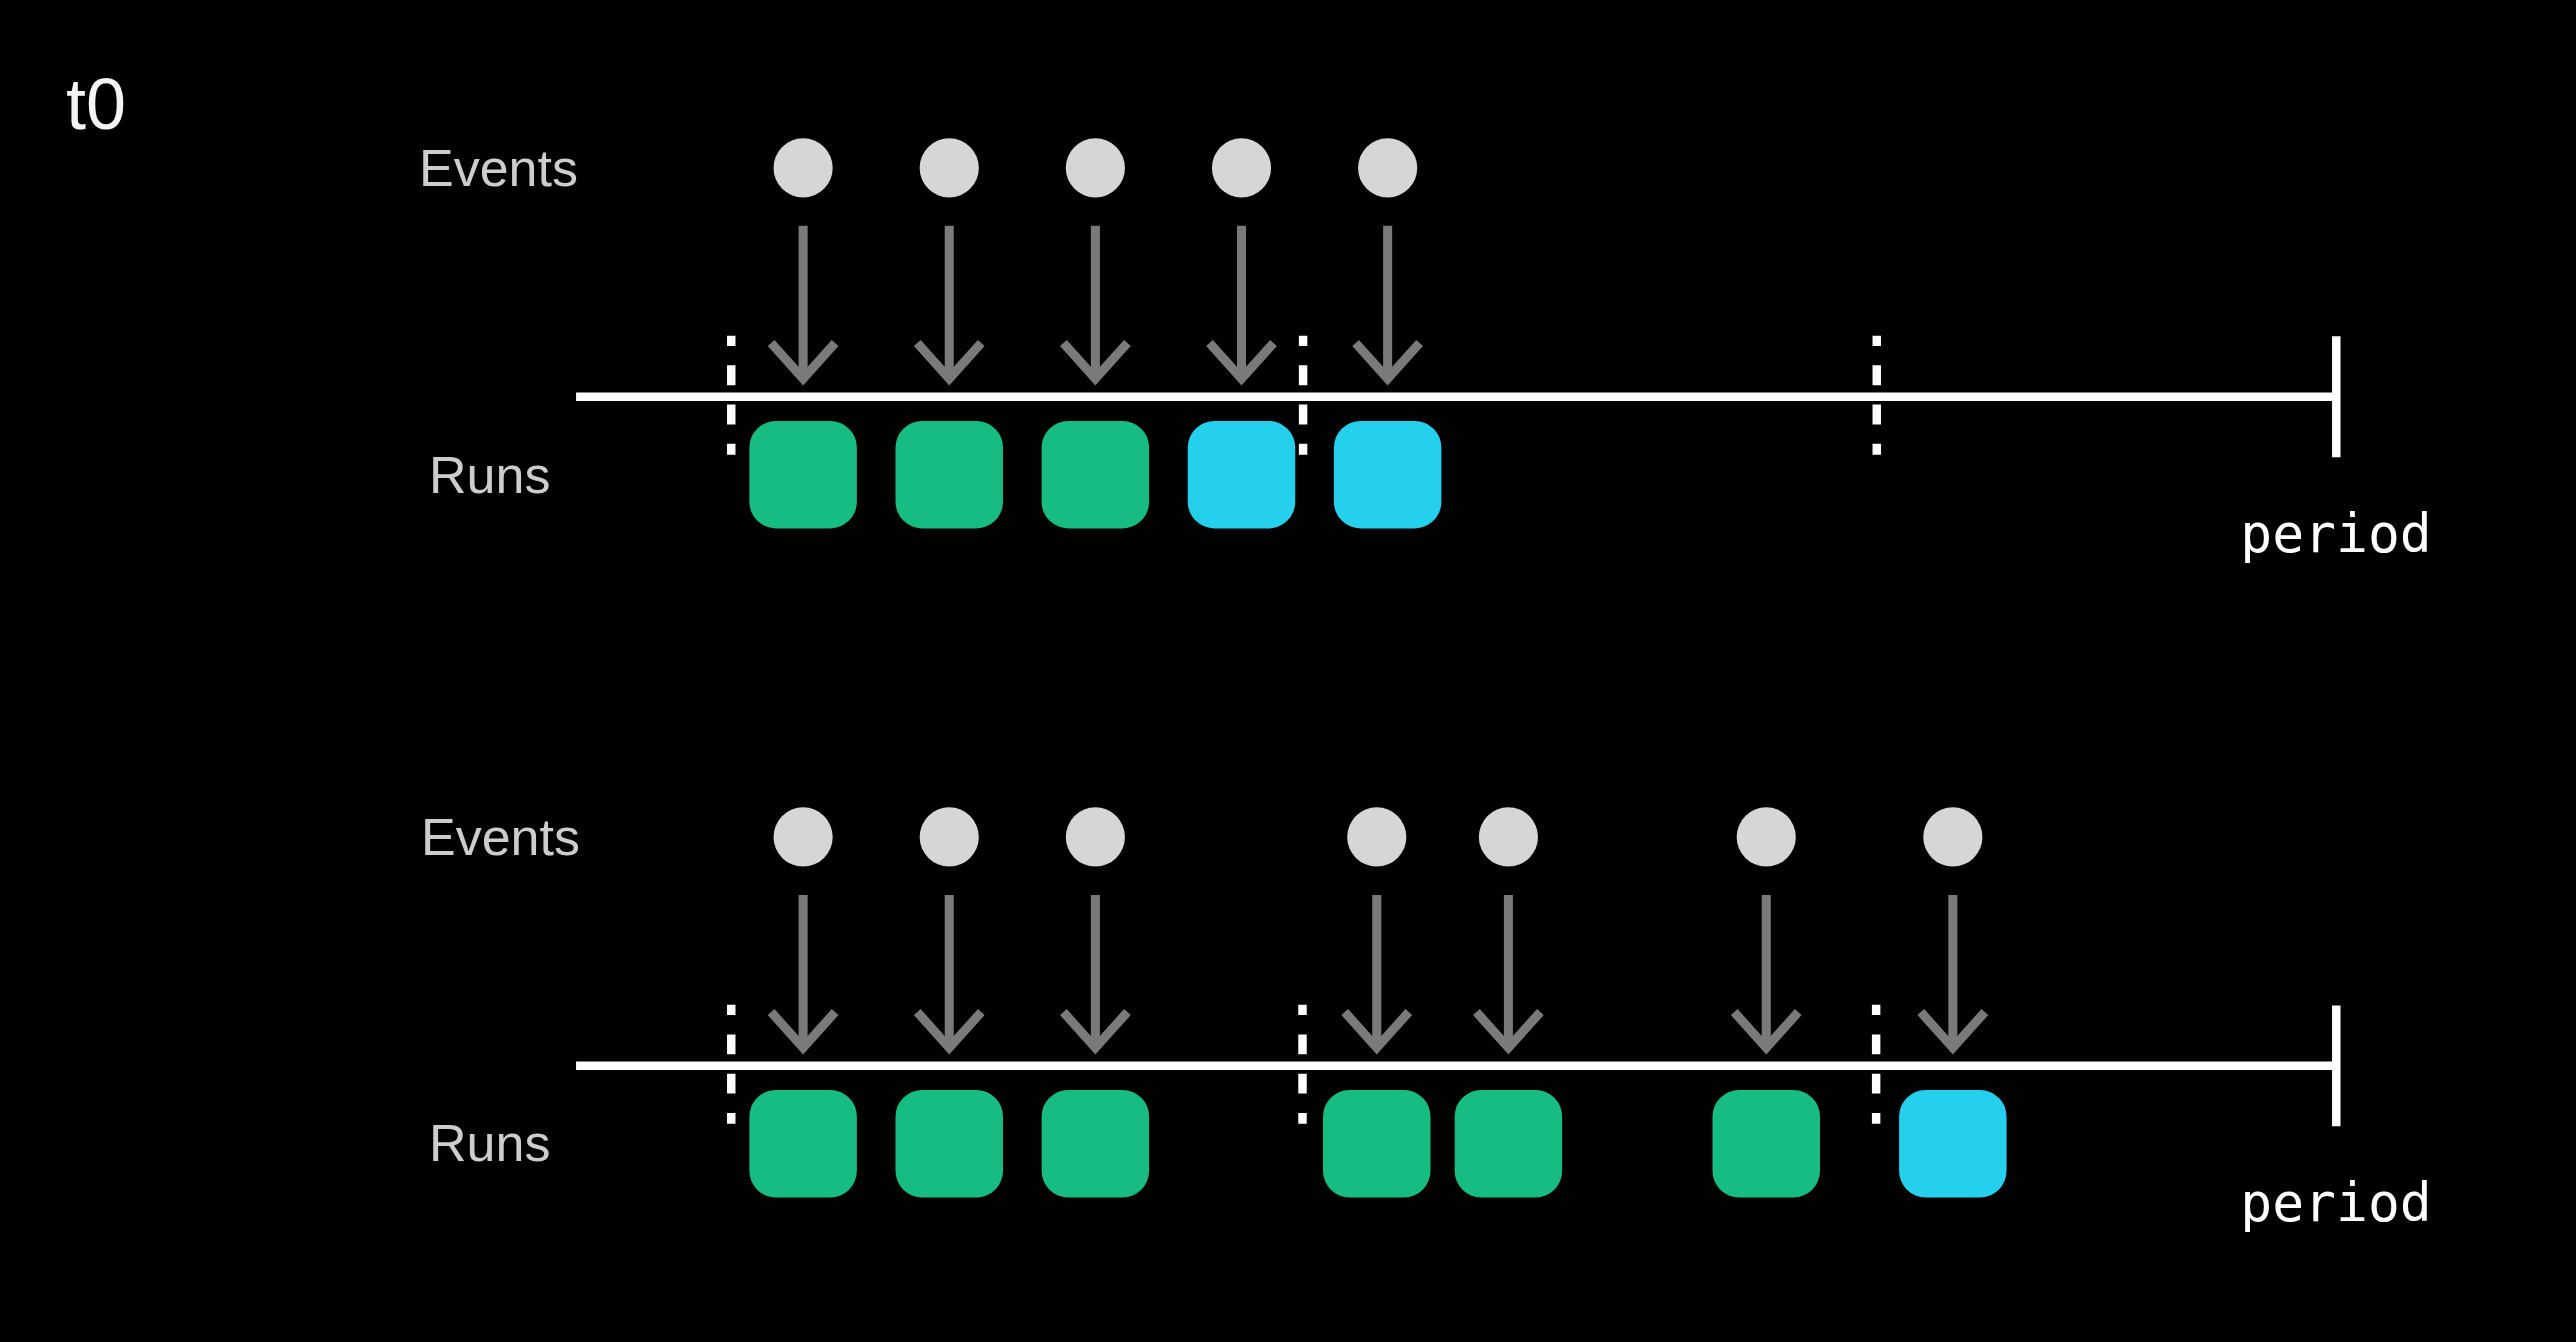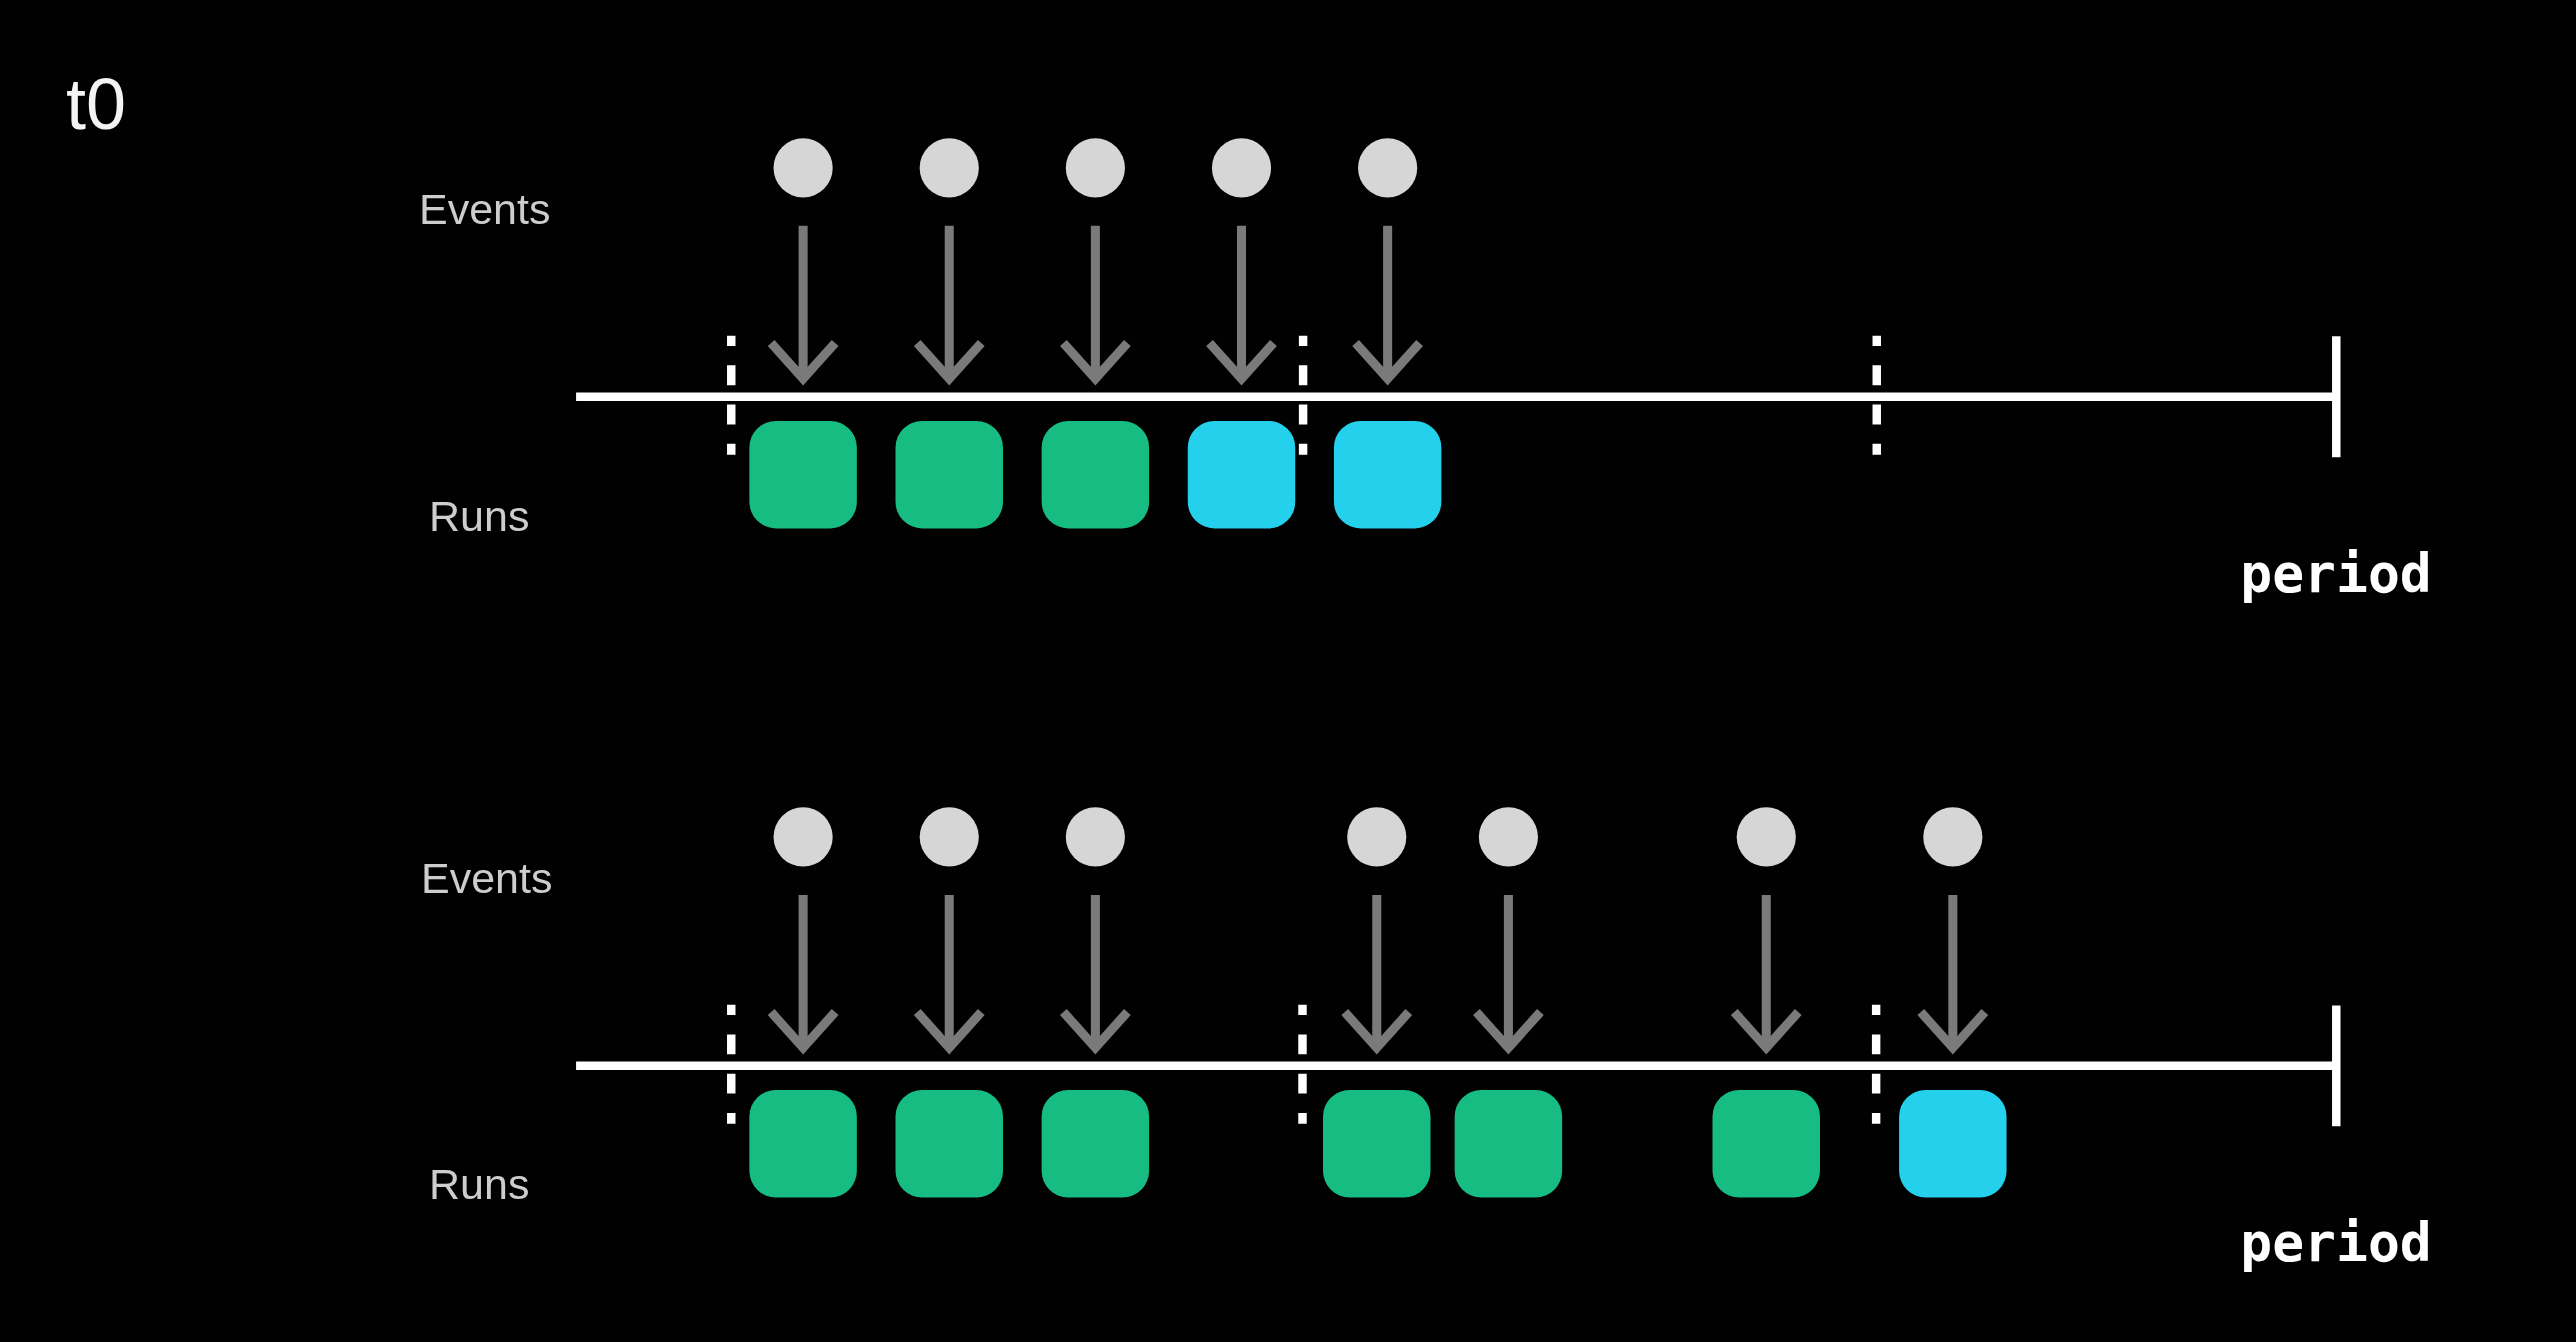--- a/index.html
+++ b/index.html
@@ -24,36 +24,34 @@
     position: absolute;
     left: 66px;
     color: #f4f4f4;
     font-size: 72px;
     line-height: 1;
     white-space: pre;
   }
   .axis-label {
     position: absolute;
     color: #cdcdcd;
-    font-size: 43px;
+    font-size: 52px;
     line-height: 1;
     transform: translateY(-50%);
     white-space: pre;
-    margin-top: 41px;
   }
   .period-label {
     position: absolute;
     color: #ffffff;
     font-family: "DejaVu Sans Mono", monospace;
-    font-weight: 700;
+    font-weight: 400;
     font-size: 53px;
     line-height: 1;
     transform: translate(-50%, -50%);
     white-space: pre;
-    margin-top: 40px;
   }
 </style>
 </head>
 <body>
 
 <div class="canvas">
 
   <svg id="shapes" width="2576" height="1343" viewBox="0 0 4266 2224">
       <line x1="1211" y1="556" x2="1211" y2="753" stroke="#ffffff" stroke-width="14" stroke-dasharray="33 32" stroke-dashoffset="16"></line>
       <line x1="2158" y1="556" x2="2158" y2="753" stroke="#ffffff" stroke-width="14" stroke-dasharray="33 32" stroke-dashoffset="16"></line>

